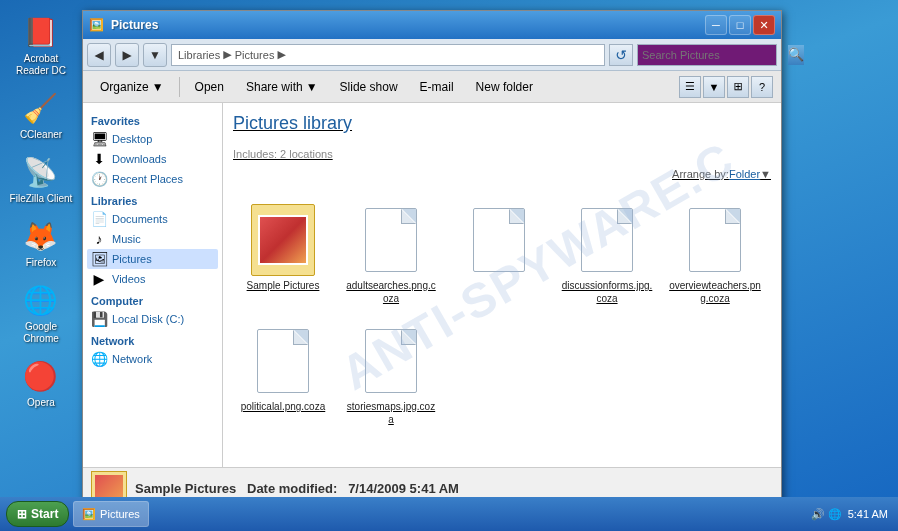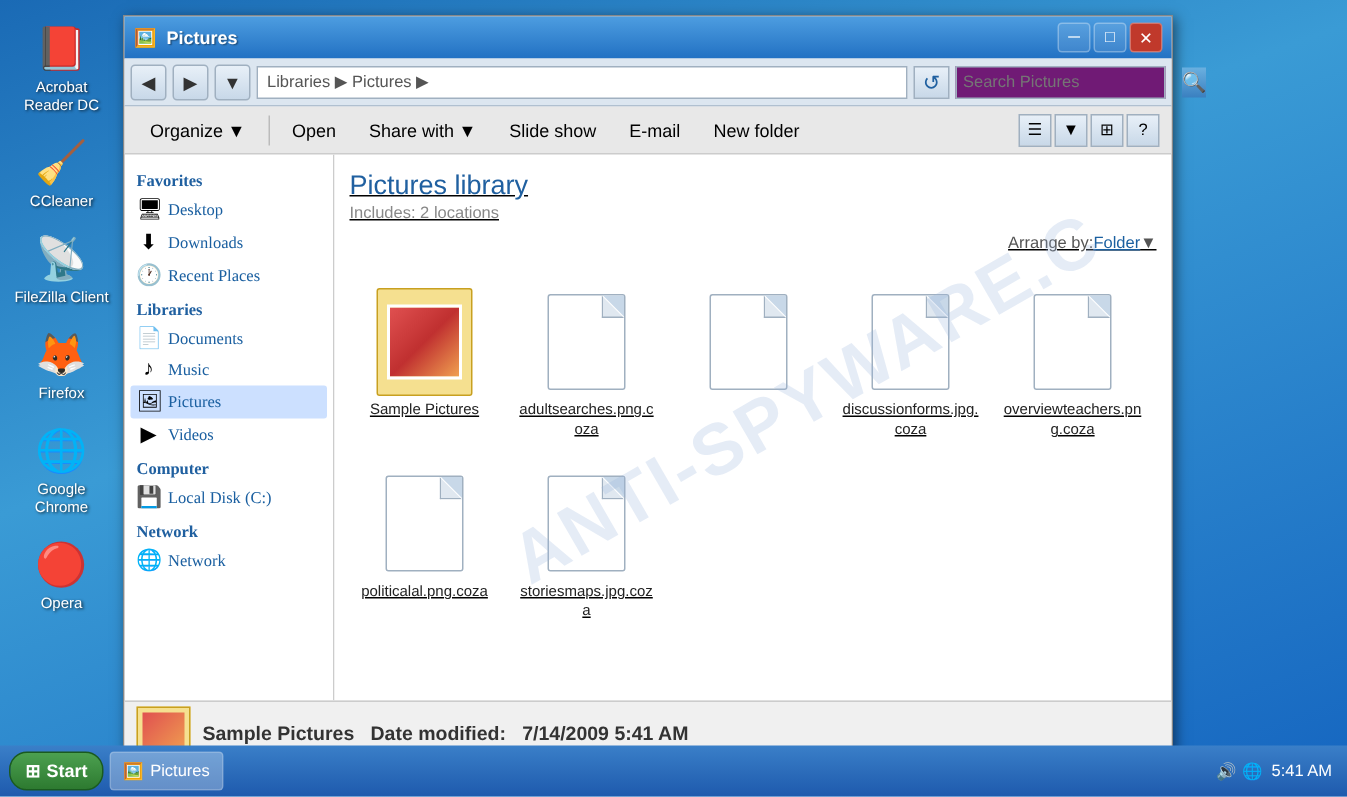--- a/index.html
+++ b/index.html
@@ -241,21 +241,20 @@
       overflow: hidden;
     }
 
     
     .sidebar {
       width: 140px;
       background: white;
       border-right: 1px solid #ccc;
       padding: 6px 4px;
       overflow-y: auto;
-      font-family: Liberation Serif, serif;
     }
     .sidebar-section-label {
       font-size: 11px;
       font-weight: bold;
       color: #2060a0;
       margin: 6px 4px 2px;
     }
     .sidebar-item {
       display: flex;
       align-items: center;
@@ -282,21 +281,21 @@
     }
     .content-title {
       font-size: 18px;
       font-weight: normal;
       color: #2060a0;
       font-family: 'Segoe UI', sans-serif;
     }
     .content-subtitle {
       font-size: 11px;
       color: #888;
-      margin-top: 2px;
+      margin-top: 14px;
     }
     .arrange-bar {
       display: flex;
       justify-content: flex-end;
       align-items: center;
       font-size: 11px;
       color: #555;
       margin-bottom: 20px;
       gap: 0;
     }

